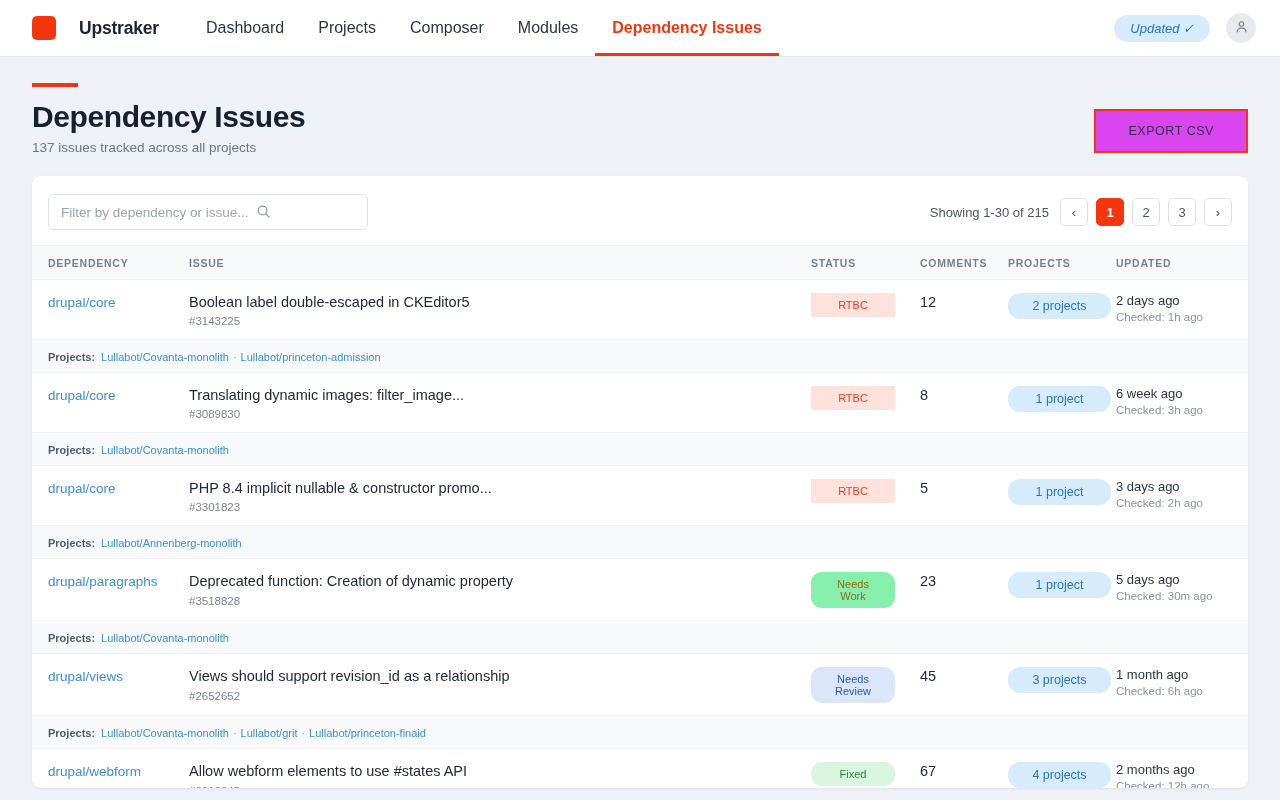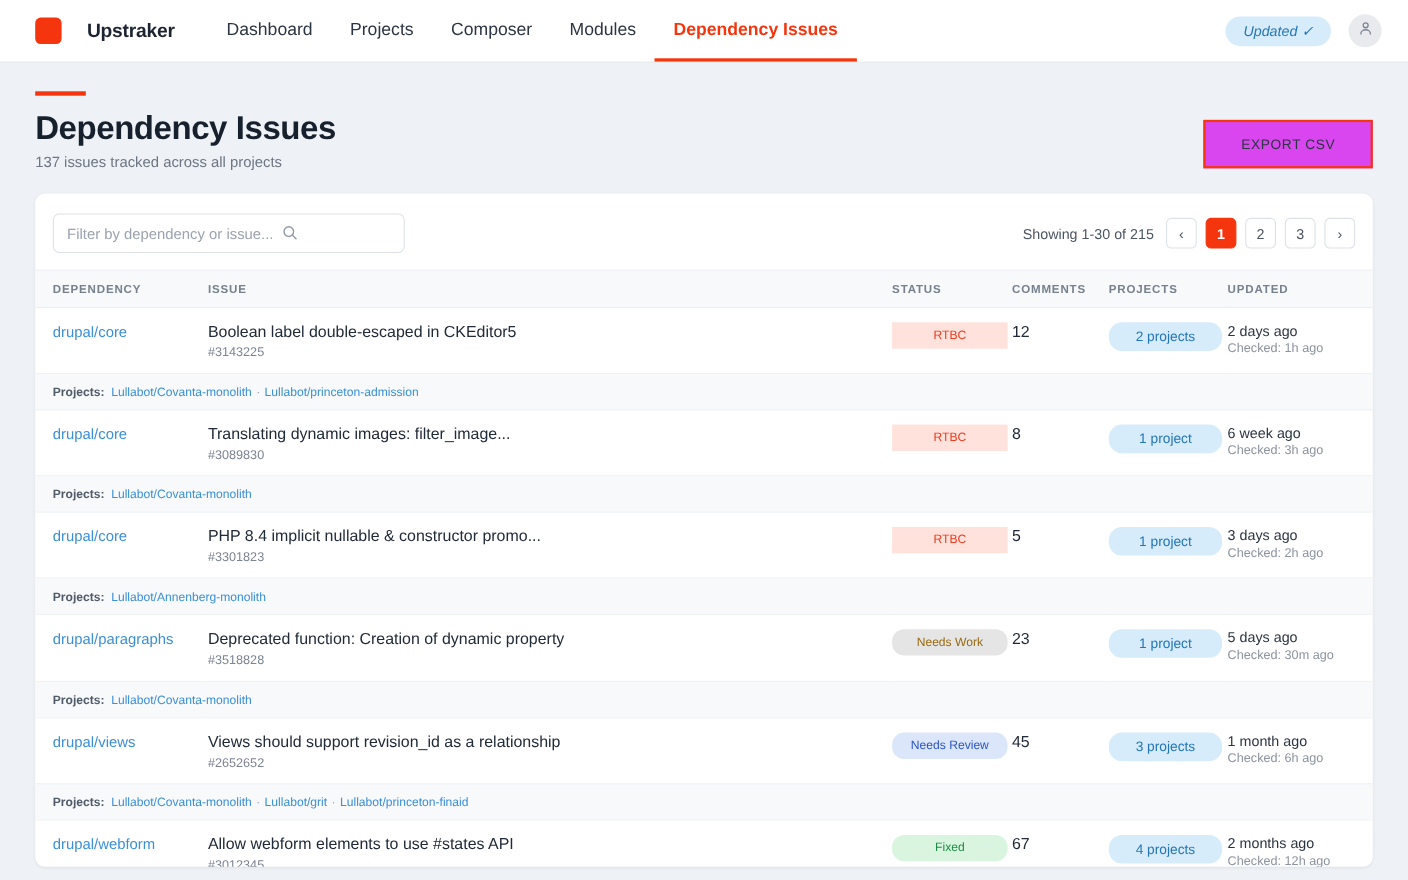--- a/index.html
+++ b/index.html
@@ -179,21 +179,21 @@
     font-size: 13.5px; color: #3b8fd4; cursor: pointer;
   }
   .issue-title {
     font-size: 14.5px; color: #212b38; line-height: 1.25;
   }
   .issue-id {
     font-size: 11.5px; color: #7b8492; margin-top: 4px;
   }
   .status-chip {
     display: inline-block;
-    width: 105px;
+    width: 84px;
     text-align: center;
     font-size: 11px;
     padding: 6px 12px;
     font-family: "Liberation Sans", sans-serif;
     cursor: default;
   }
   .status-chip.sq { border-radius: 0; }
   .status-chip.pill { border-radius: 11px; }
   .comments-num { font-size: 14.5px; color: #212b38; }
   .proj-chip {
@@ -396,21 +396,21 @@
           <td>
             <div class="cell dep"><span class="dep-link">drupal/paragraphs</span></div>
           </td>
           <td>
             <div class="cell">
               <div class="issue-title">Deprecated function: Creation of dynamic property</div>
               <div class="issue-id">#3518828</div>
             </div>
           </td>
           <td>
-            <div class="cell"><span class="status-chip pill" style="background:#e5e5e5;color:#9a6a10">Needs Work</span></div>
+            <div class="cell"><span class="status-chip pill" style="background:#86efac;color:#9a6a10">Needs Work</span></div>
           </td>
           <td>
             <div class="cell"><span class="comments-num">23</span></div>
           </td>
           <td>
             <div class="cell"><span class="proj-chip">1 project</span></div>
           </td>
           <td>
             <div class="cell">
               <div class="upd-main">5 days ago</div>

